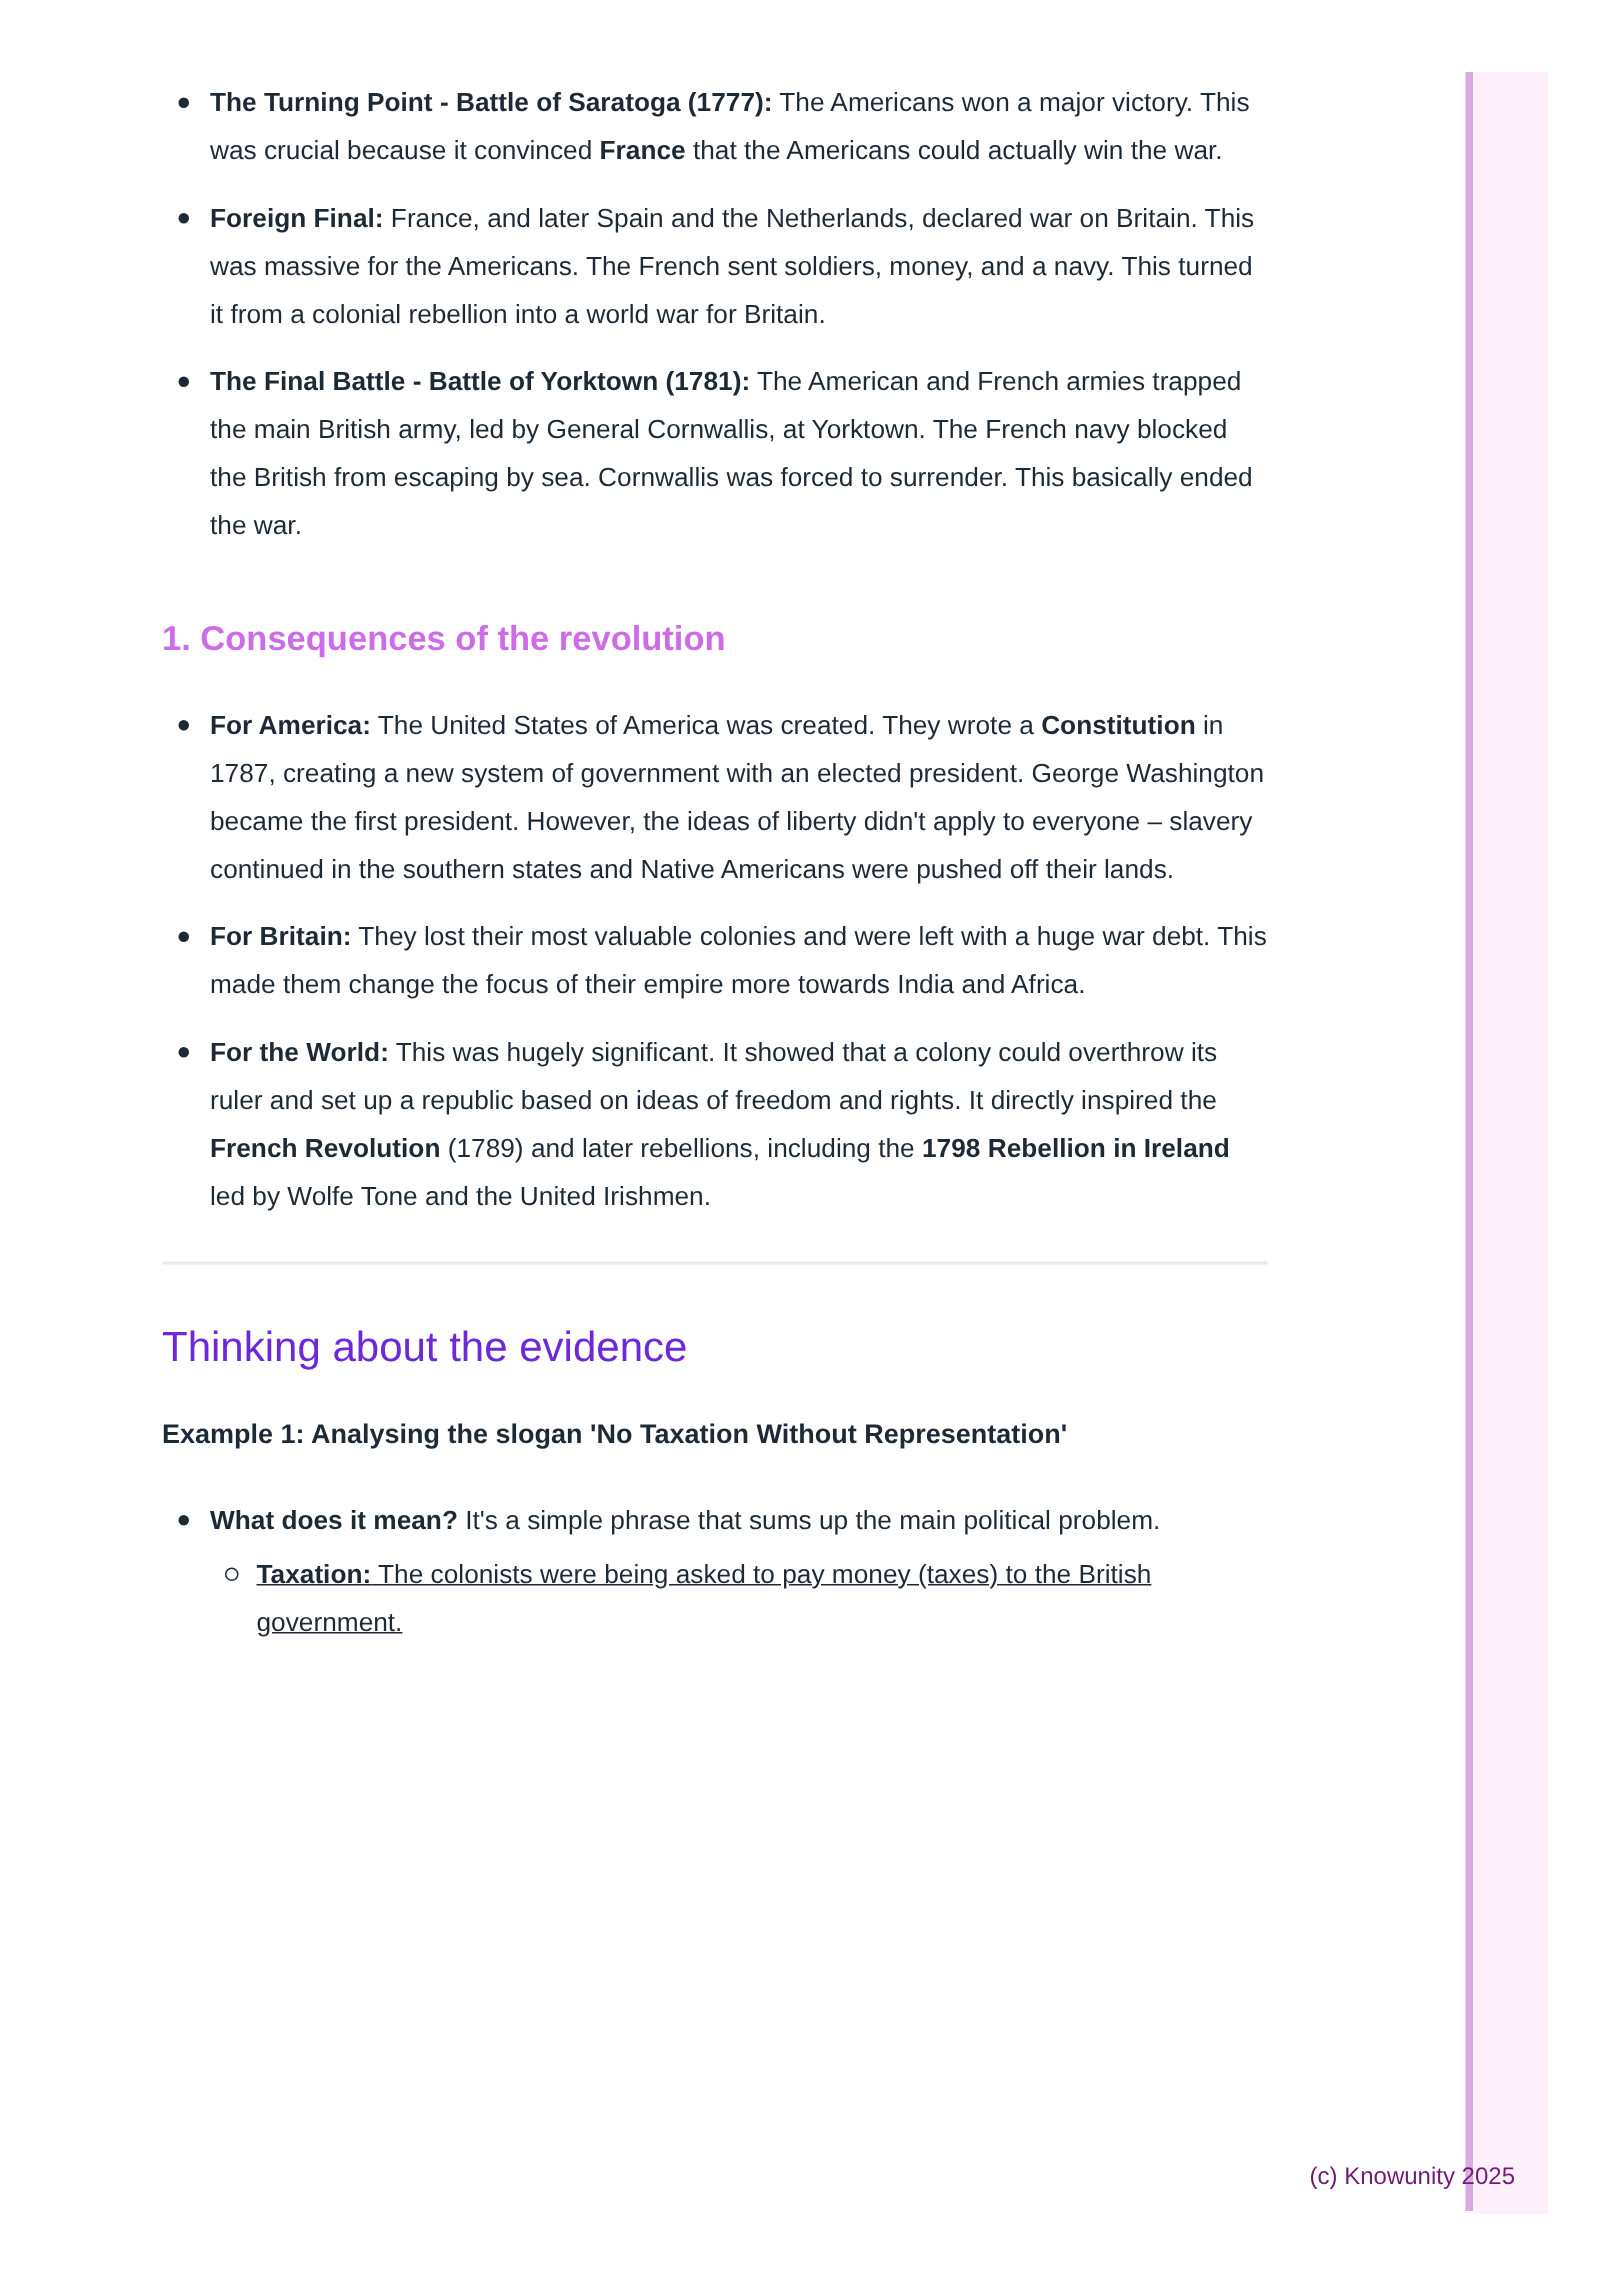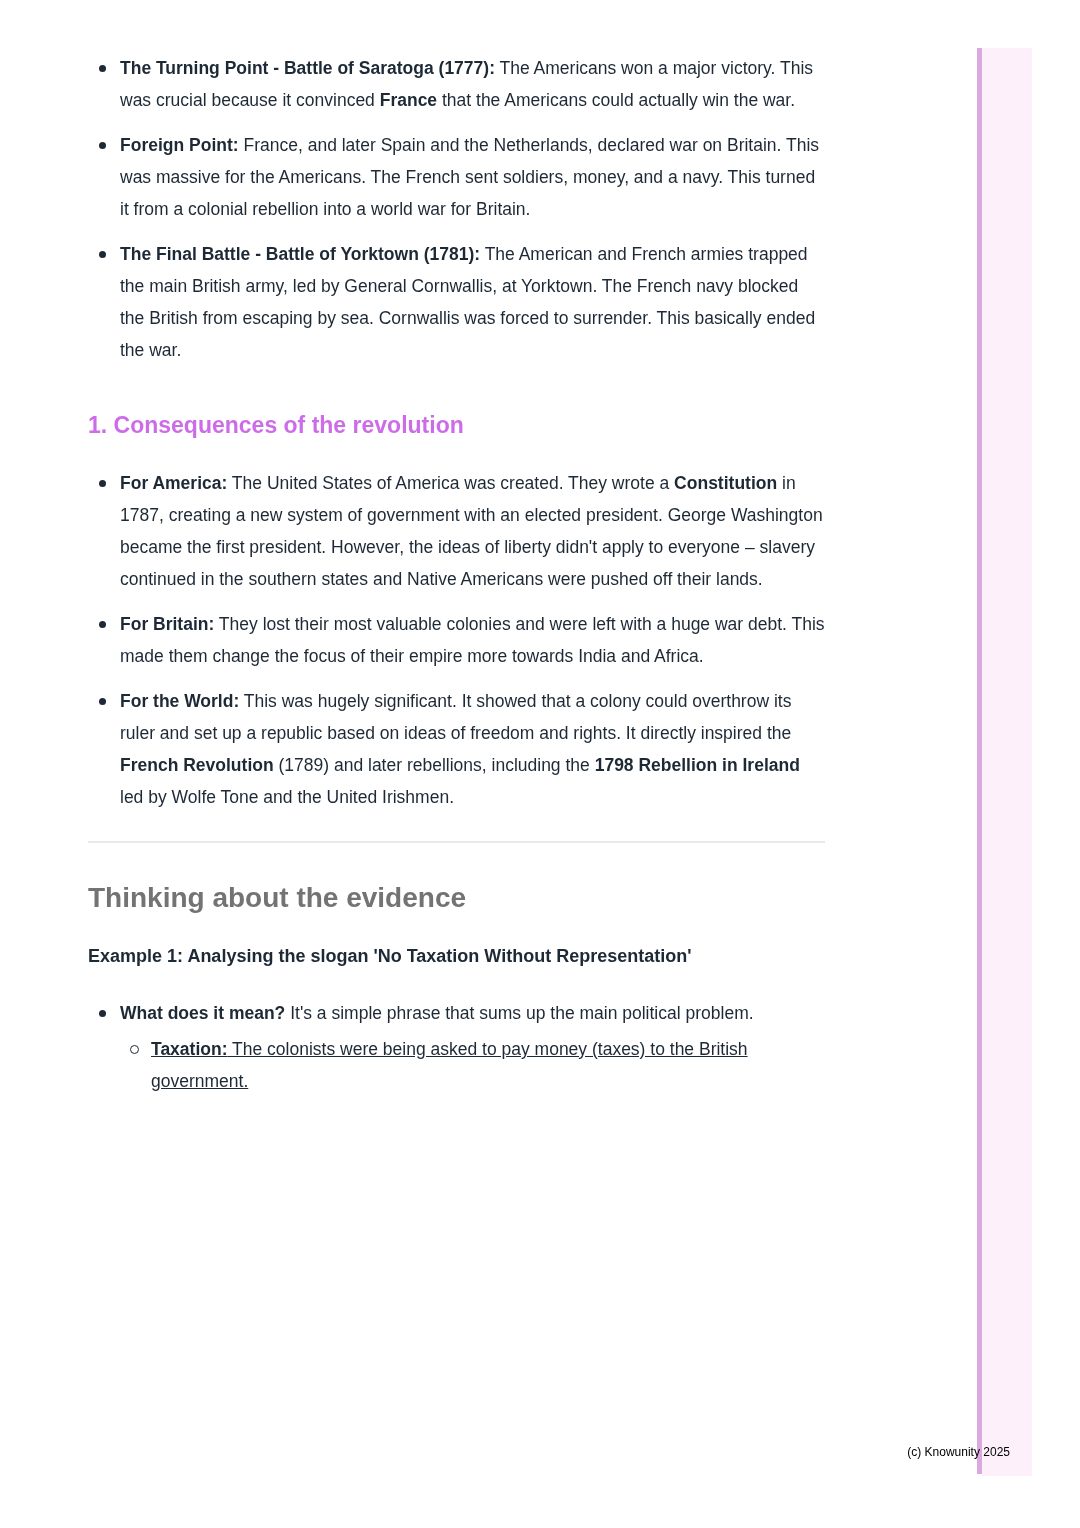--- a/index.html
+++ b/index.html
@@ -25,21 +25,21 @@
   .accent-line {
     position: absolute;
     left: 977px; top: 48px;
     width: 5px; height: 1426px;
     background: #d9a9e0;
     z-index: 1;
   }
 
   .content {
     position: absolute;
-    left: 88px; top: 52px;
+    left: 108px; top: 52px;
     width: 737px;
     z-index: 2;
   }
 
   ul.bullets { list-style: none; margin: 0; padding: 0; }
   ul.bullets > li { display: flex; margin-top: 13px; }
   ul.bullets > li:first-child { margin-top: 0; }
 
   .marker-col { flex: 0 0 32px; }
   .dot {
@@ -80,45 +80,45 @@
     border: none;
     border-top: 2px solid #e9e9eb;
     margin: 28px 0 0 0;
     width: 100%;
   }
 
   h2.big-heading {
     margin: 38px 0 0 0;
     font-size: 28px;
     line-height: 34px;
-    font-weight: 700;
-    color: #737373;
+    font-weight: 400;
+    color: #6d28d9;
   }
 
   .example-title {
     margin: 28px 0 15px 0;
     font-size: 18px;
     line-height: 26px;
     font-weight: 700;
     color: #1e2936;
   }
 
   ul.bullets.evidence-list { margin-top: 28px; }
 
   ul.sub-bullets { list-style: none; margin: 4px 0 0 0; padding: 0; }
   ul.sub-bullets > li { display: flex; margin-top: 14px; text-decoration: underline; }
   ul.sub-bullets > li:first-child { margin-top: 0; }
 
   .footer-copyright {
     position: absolute;
     top: 1442px;
     right: 70px;
-    font-size: 12px;
+    font-size: 16px;
     line-height: 20px;
-    color: #000000;
+    color: #701a75;
     z-index: 3;
   }
 </style>
 </head>
 <body>
 
 <div class="accent-panel"></div>
 <div class="accent-line"></div>
 
 <div class="content">
@@ -127,21 +127,21 @@
     <li>
       <span class="marker-col">
           <span class="dot"></span>
         </span>
       <p class="li-text"><strong>The Turning Point - Battle of Saratoga (1777):</strong> The Americans won a major victory. This was crucial because it convinced <strong>France</strong> that the Americans could actually win the war.</p>
     </li>
     <li>
       <span class="marker-col">
           <span class="dot"></span>
         </span>
-      <p class="li-text"><strong>Foreign Point:</strong> France, and later Spain and the Netherlands, declared war on Britain. This was massive for the Americans. The French sent soldiers, money, and a navy. This turned it from a colonial rebellion into a world war for Britain.</p>
+      <p class="li-text"><strong>Foreign Final:</strong> France, and later Spain and the Netherlands, declared war on Britain. This was massive for the Americans. The French sent soldiers, money, and a navy. This turned it from a colonial rebellion into a world war for Britain.</p>
     </li>
     <li>
       <span class="marker-col">
           <span class="dot"></span>
         </span>
       <p class="li-text"><strong>The Final Battle - Battle of Yorktown (1781):</strong> The American and French armies trapped the main British army, led by General Cornwallis, at Yorktown. The French navy blocked the British from escaping by sea. Cornwallis was forced to surrender. This basically ended the war.</p>
     </li>
   </ul>
 
   <h3 class="section-heading">1. Consequences of the revolution</h3>

